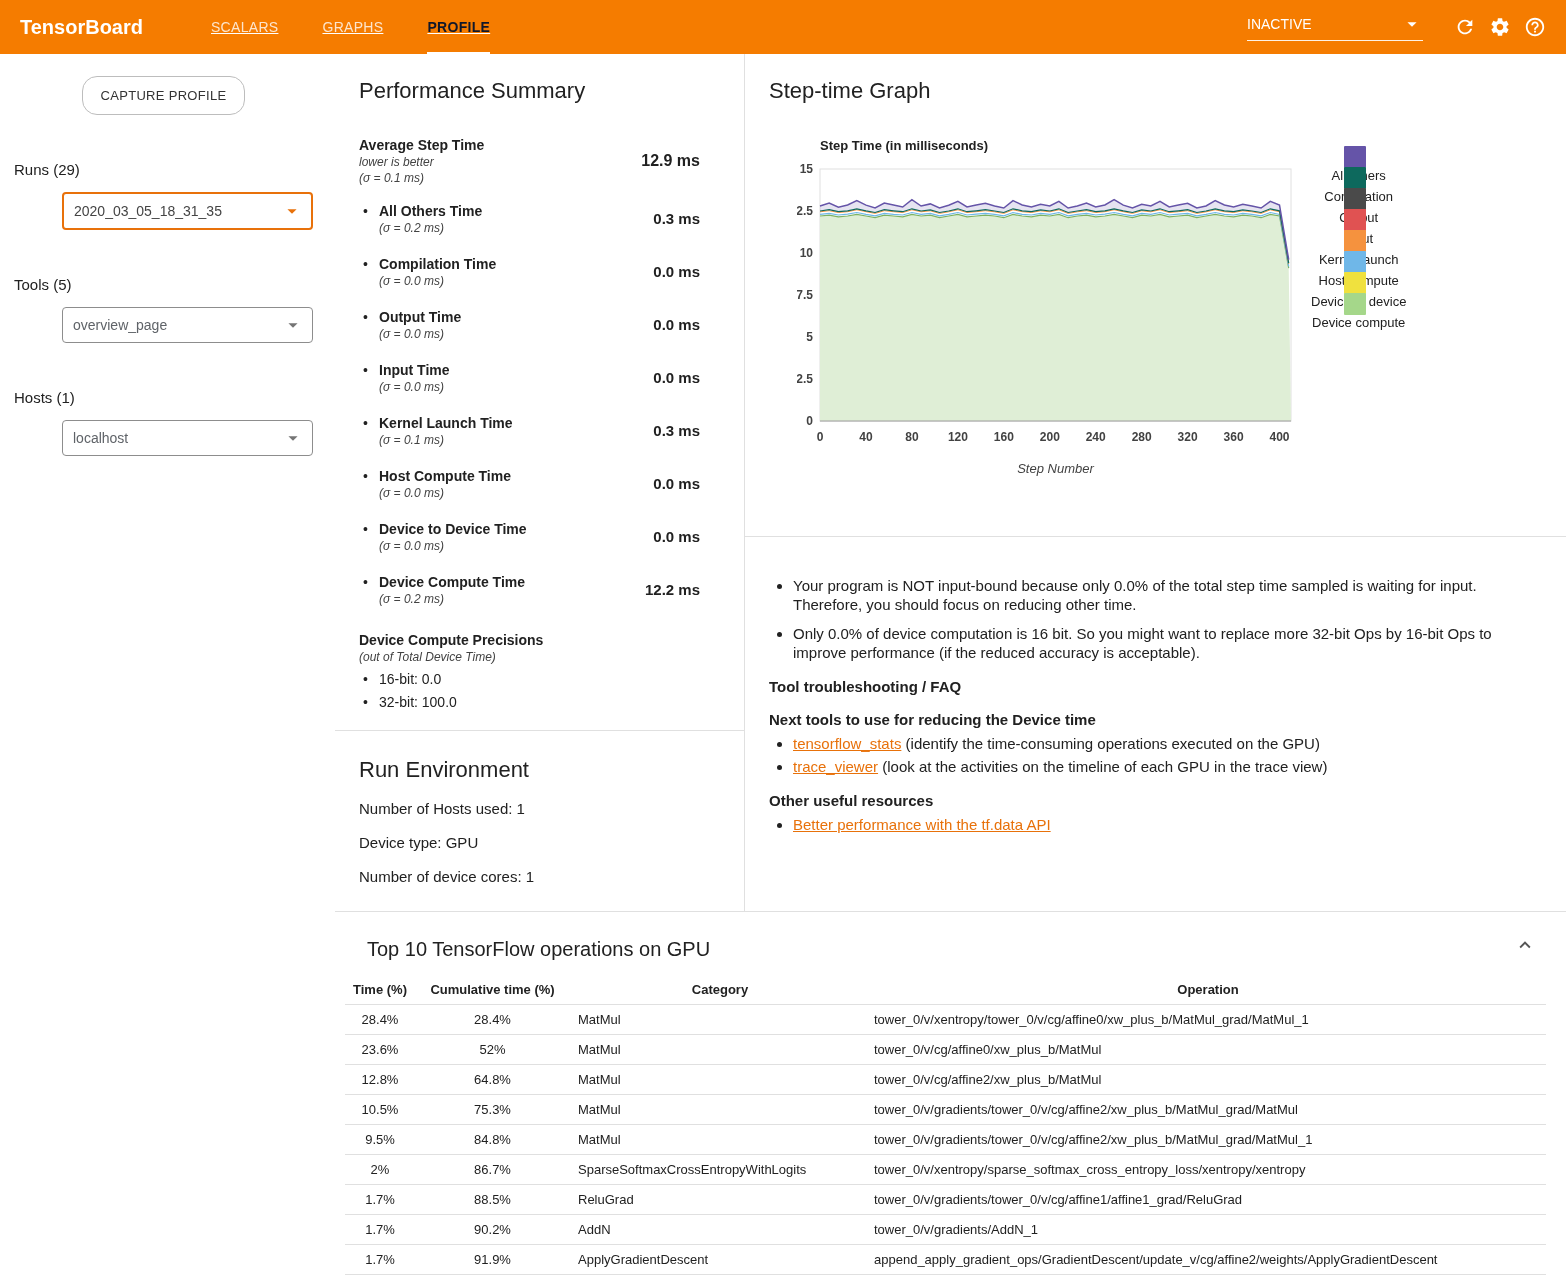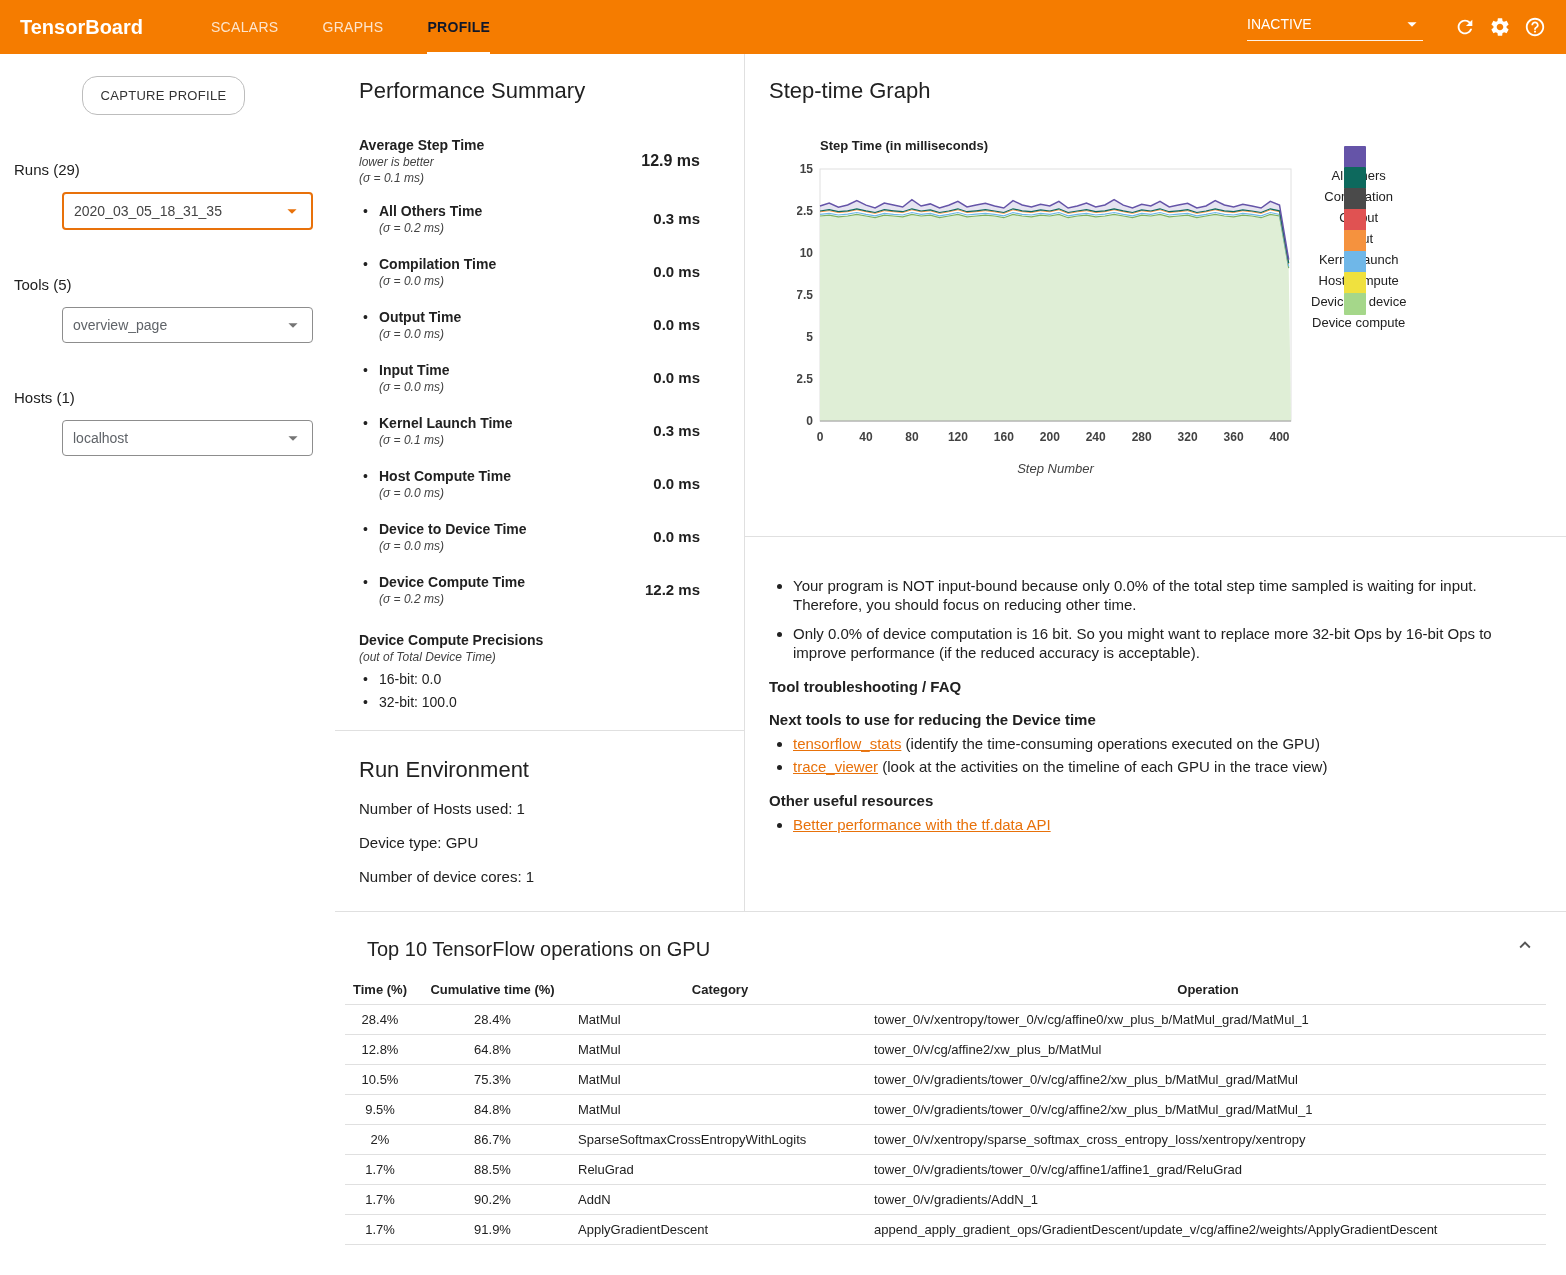--- a/index.html
+++ b/index.html
@@ -3,21 +3,21 @@
 <meta charset="utf-8">
 <style>
   * { box-sizing: border-box; margin: 0; padding: 0; }
   html,body { width: 1566px; height: 1275px; overflow: hidden; background: #fff;
     font-family: "Liberation Sans", "DejaVu Sans", sans-serif; color: #212121; }
 
   
   .app-header { height: 54px; background: #f57c00; display: flex; align-items: center;
     padding: 0 20px; color: #fff; }
   .brand { font-size: 20px; font-weight: bold; margin-right: 68px; }
-  .tabs { display: flex; height: 54px; }
+  .tabs { display: flex; height: 54px; text-decoration: underline; }
   .tab { position: relative; height: 54px; line-height: 54px; margin-right: 44px;
     font-size: 14px; letter-spacing: 0.3px; color: rgba(255,255,255,0.8); cursor: pointer; }
   .tab.active { color: #0f172a; font-weight: bold; }
   .tab.active::after { content: ""; position: absolute; left: 0; right: 0; bottom: 0;
     height: 2px; background: #fff; }
   .header-spacer { flex: 1; }
   .status-select { width: 176px; display: flex; align-items: center; justify-content: space-between;
     border-bottom: 1px solid rgba(255,255,255,0.9); padding-bottom: 5px; margin-right: 18px;
     font-size: 14px; cursor: pointer; }
   .hicon { width: 22px; height: 22px; margin-left: 13px; cursor: pointer; display: inline-flex; }
@@ -407,20 +407,26 @@
           </tr>
         </thead>
         <tbody>
             <tr>
               <td class="c0">28.4%</td>
               <td class="c1">28.4%</td>
               <td class="c2">MatMul</td>
               <td class="c3">tower_0/v/xentropy/tower_0/v/cg/affine0/xw_plus_b/MatMul_grad/MatMul_1</td>
             </tr>
             <tr>
+              <td class="c0">23.6%</td>
+              <td class="c1">52%</td>
+              <td class="c2">MatMul</td>
+              <td class="c3">tower_0/v/cg/affine0/xw_plus_b/MatMul</td>
+            </tr>
+            <tr>
               <td class="c0">12.8%</td>
               <td class="c1">64.8%</td>
               <td class="c2">MatMul</td>
               <td class="c3">tower_0/v/cg/affine2/xw_plus_b/MatMul</td>
             </tr>
             <tr>
               <td class="c0">10.5%</td>
               <td class="c1">75.3%</td>
               <td class="c2">MatMul</td>
               <td class="c3">tower_0/v/gradients/tower_0/v/cg/affine2/xw_plus_b/MatMul_grad/MatMul</td>

